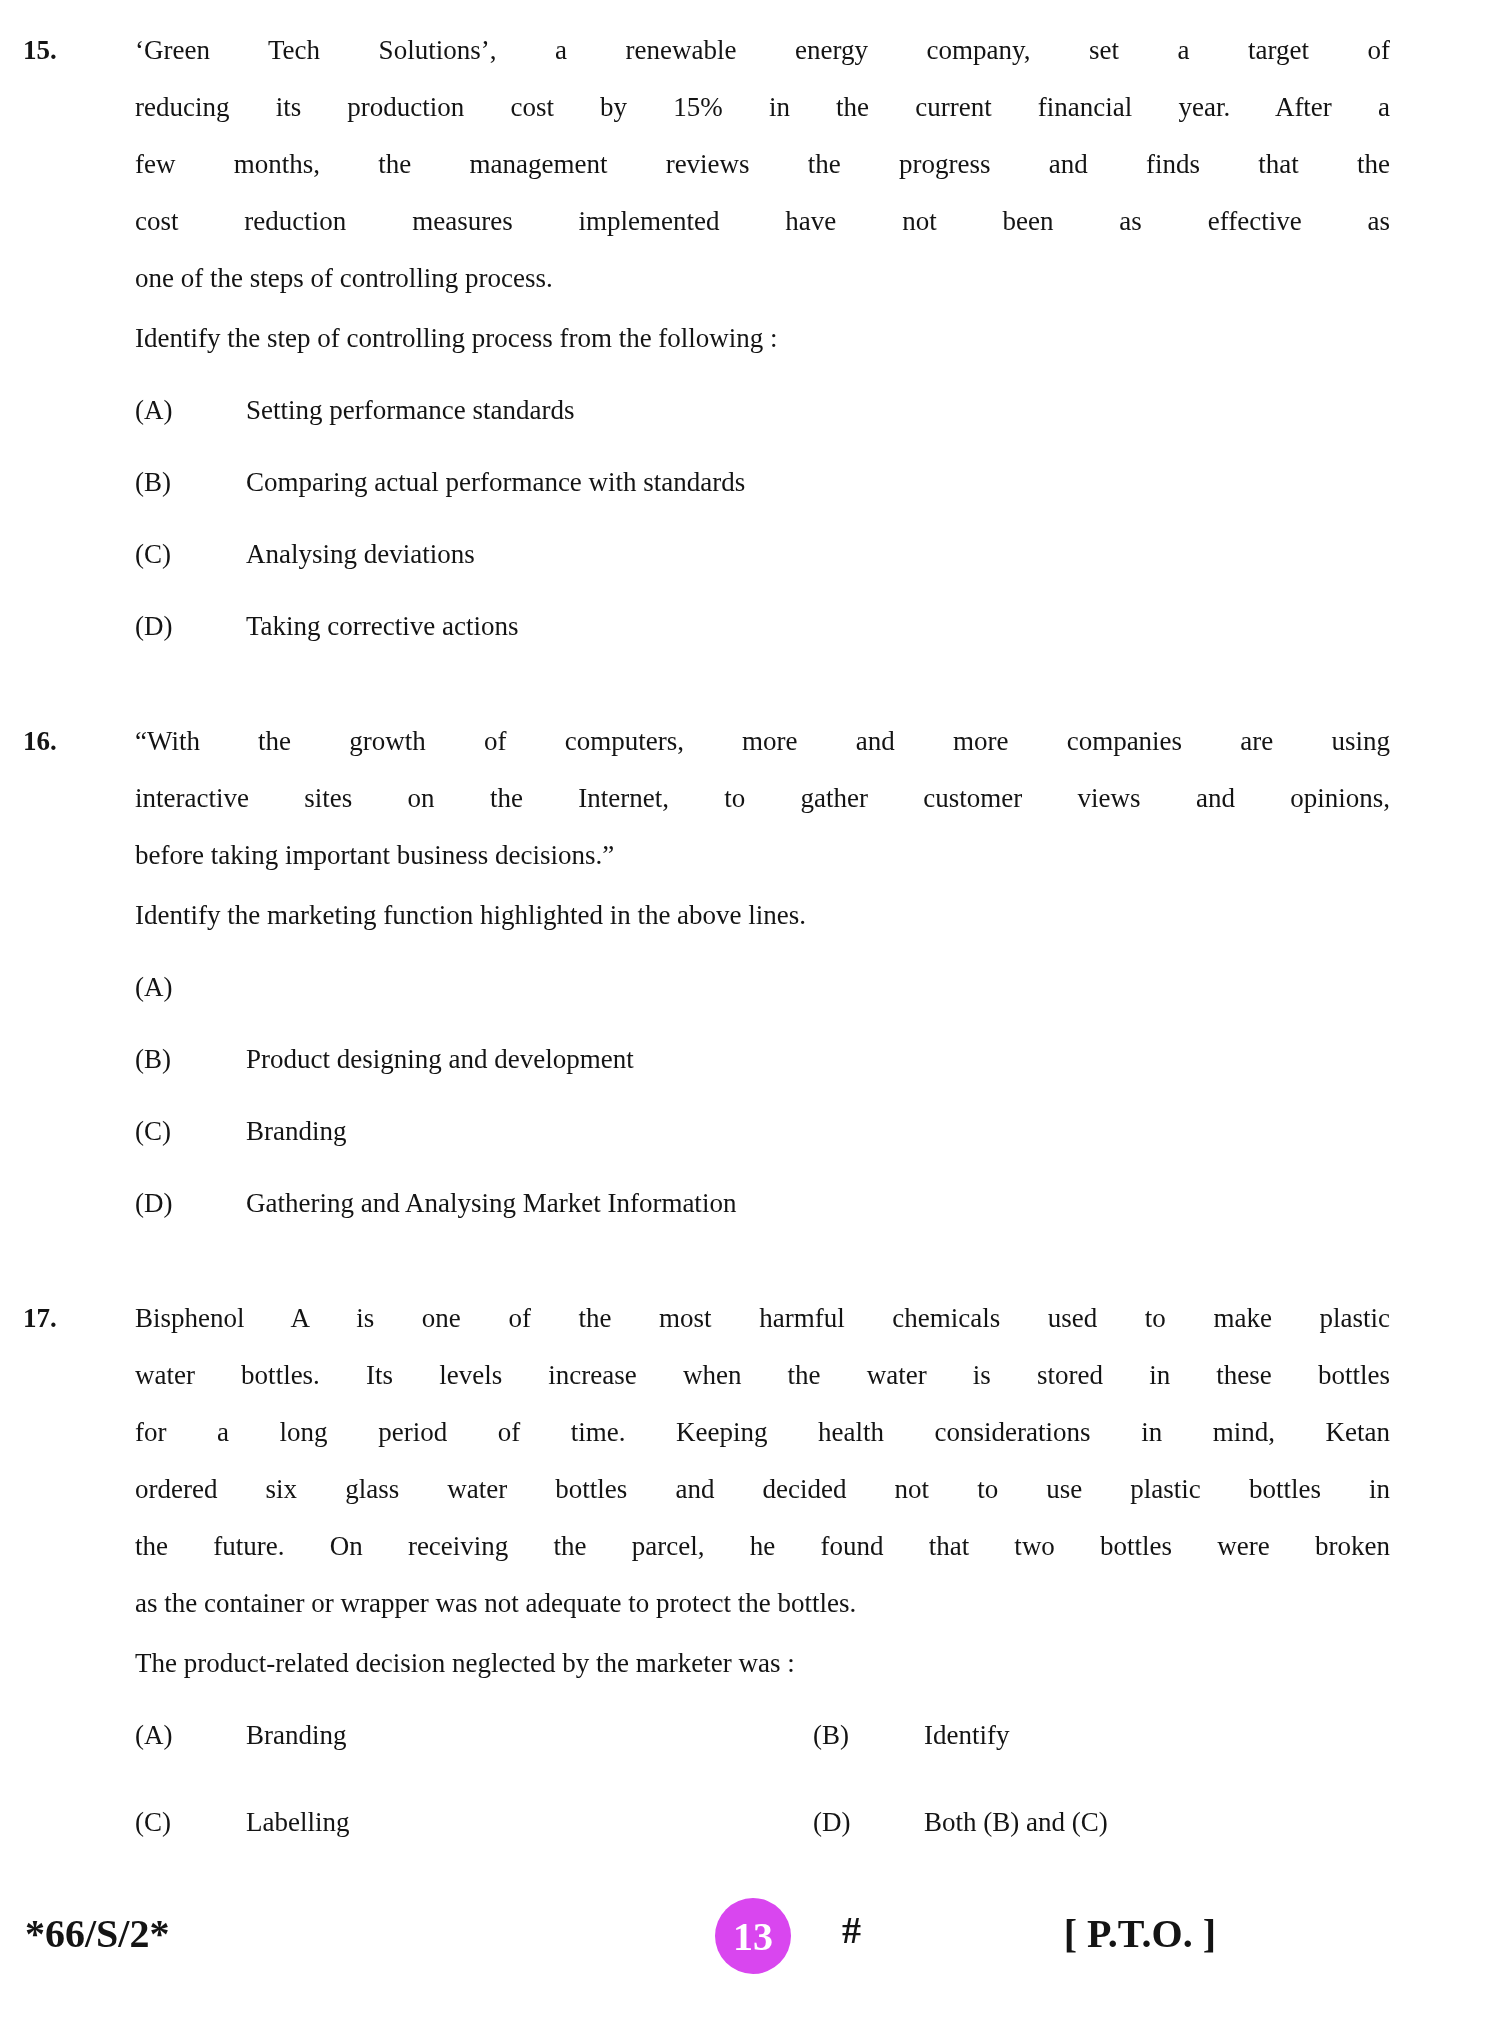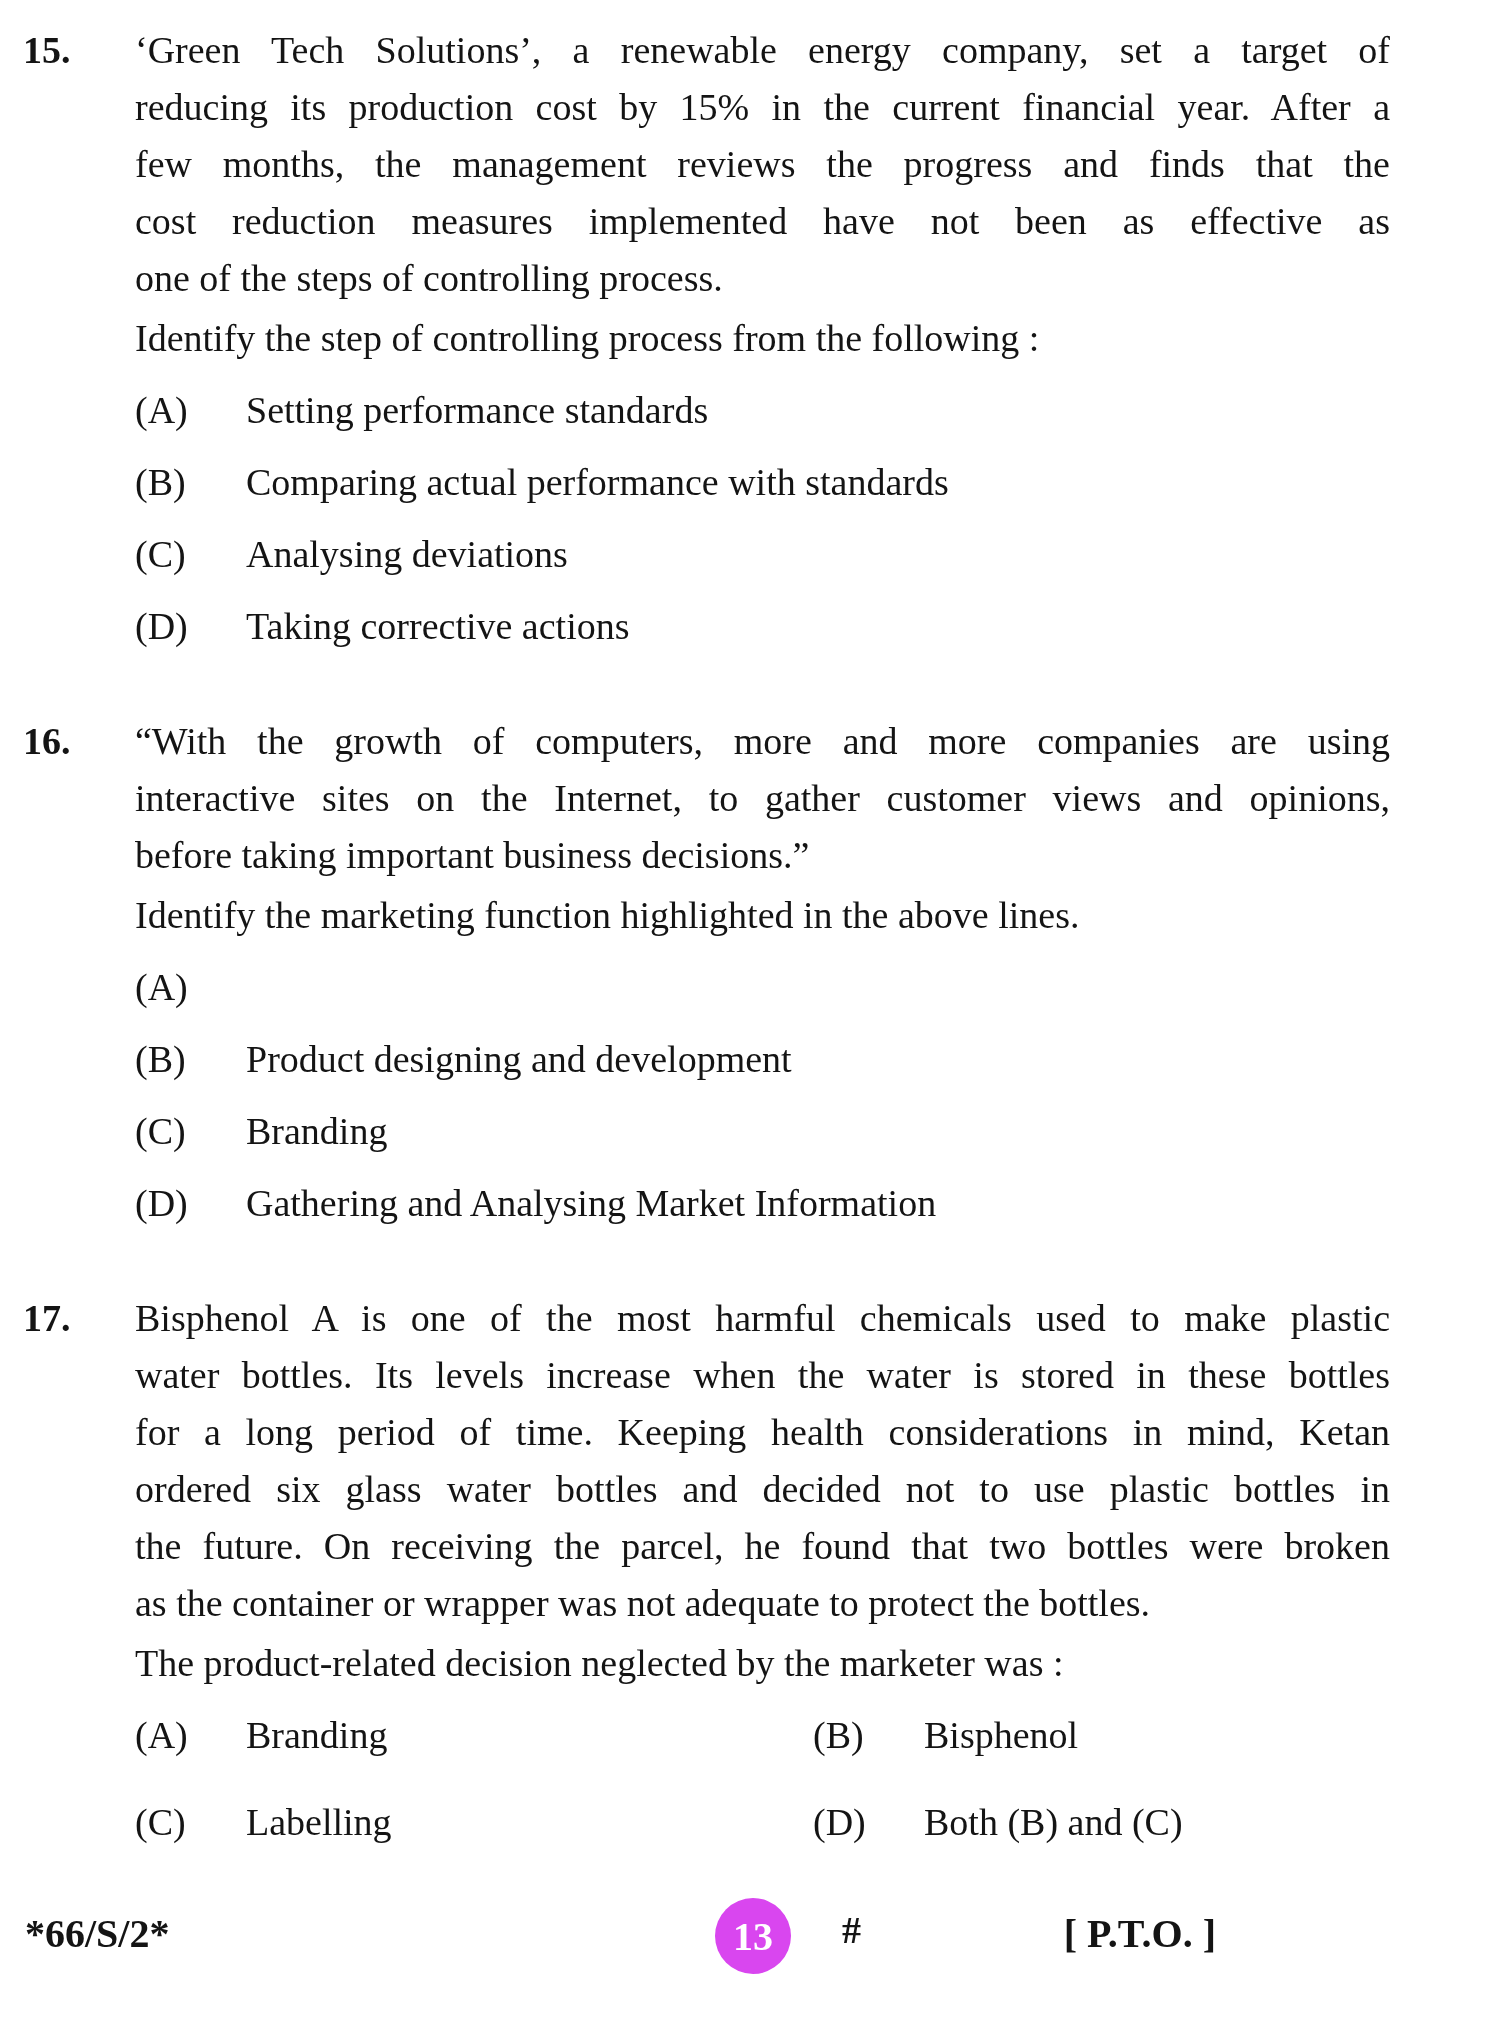--- a/index.html
+++ b/index.html
@@ -16,21 +16,21 @@
     height: 2034px;
     overflow: hidden;
     box-sizing: border-box;
     padding-top: 22px;
   }
   .question {
     position: relative;
     margin-left: 135px;
     width: 1255px;
     margin-bottom: 58px;
-    font-size: 38px;
+    font-size: 27px;
     line-height: 57px;
   }
   .qnum {
     position: absolute;
     left: -112px;
     top: 0;
     font-weight: bold;
   }
   .qline { min-height: 57px; }
   .just {
@@ -163,21 +163,21 @@
       <div class="qline">as the container or wrapper was not adequate to protect the bottles.</div>
     </div>
     <div class="qline prompt">The product-related decision neglected by the marketer was :</div>
     <div class="opt-grid">
       <div class="opt-row">
         <span class="opt-label">(A)</span>
         <span class="opt-text">Branding</span>
       </div>
       <div class="opt-row">
         <span class="opt-label">(B)</span>
-        <span class="opt-text">Bisphenol</span>
+        <span class="opt-text">Identify</span>
       </div>
       <div class="opt-row">
         <span class="opt-label">(C)</span>
         <span class="opt-text">Labelling</span>
       </div>
       <div class="opt-row">
         <span class="opt-label">(D)</span>
         <span class="opt-text">Both (B) and (C)</span>
       </div>
     </div>

